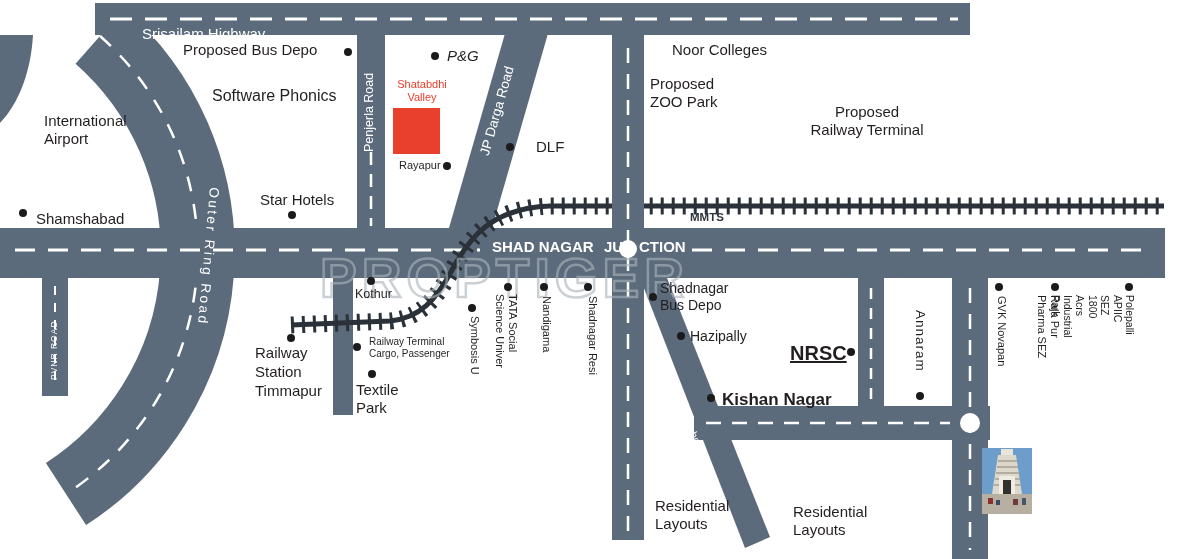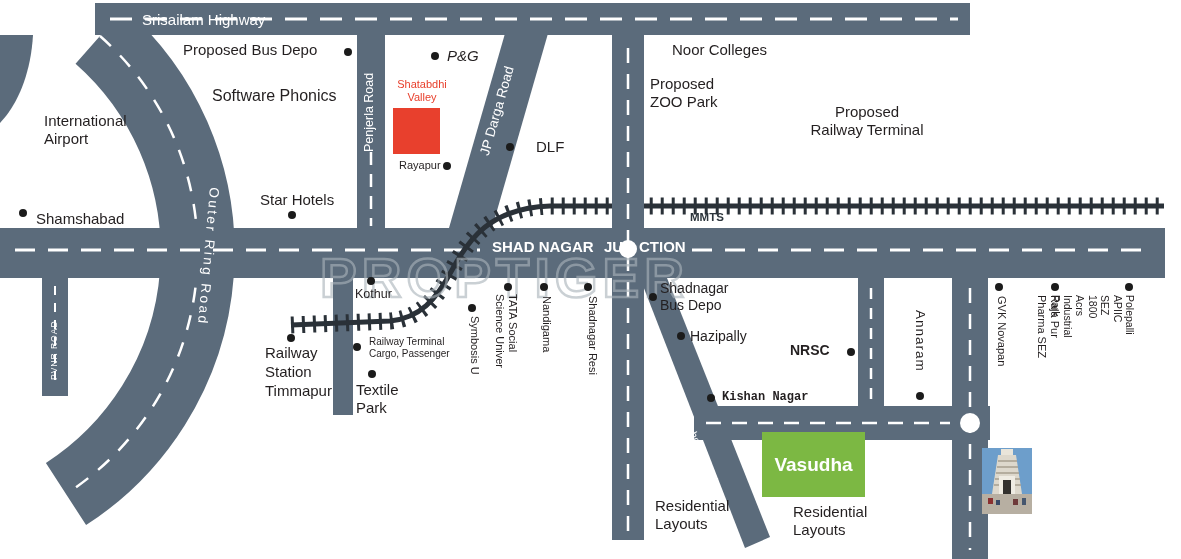--- a/index.html
+++ b/index.html
@@ -65,39 +65,36 @@
     <rect x="612" y="35" width="32" height="505" fill="#5b6b7b"></rect>
     <path d="M 628,48 V 532" stroke="#ffffff" stroke-width="2.5" stroke-dasharray="15 11"></path>
   </svg>
 
   <span class="jnode" style="left:619px;top:240px;width:18px;height:18px;"></span>
   <span class="jnode" style="left:960px;top:413px;width:20px;height:20px;"></span>
 
   <div id="watermark">PROPTIGER</div>
 
   <div class="sitebox" style="left:393px;top:108px;width:47px;height:46px;background:#e8402d;"></div>
-  <div id="vasudha-box" class="sitebox" style="left:762px;top:432px;width:103px;height:65px;background:#7cb843;">
-    <span class="b w" style="font-size:19px;">Vasudha</span>
-  </div>
 
   <svg style="position:absolute;left:982px;top:448px;z-index:4;" width="50" height="66" viewBox="0 0 50 66">
     <rect x="0" y="0" width="50" height="66" fill="#6d9ecb"></rect>
     <rect x="0" y="46" width="50" height="20" fill="#b7afa2"></rect>
     <rect x="19" y="1" width="12" height="6" fill="#e9e5da"></rect>
     <polygon points="16,7 34,7 40,46 10,46" fill="#ddd8cc"></polygon>
     <path d="M 16,13 h 19 M 15,19 h 21 M 14,25 h 23 M 13,31 h 25 M 12,37 h 27" stroke="#a79f8e" stroke-width="1.5" fill="none"></path>
     <rect x="17" y="28" width="16" height="18" fill="#efece3"></rect>
     <rect x="21" y="32" width="8" height="14" fill="#33312e"></rect>
     <rect x="6" y="50" width="5" height="6" fill="#8a3030"></rect>
     <rect x="14" y="52" width="4" height="5" fill="#394a68"></rect>
     <rect x="31" y="51" width="5" height="6" fill="#6e3a3a"></rect>
     <rect x="40" y="50" width="4" height="7" fill="#45566e"></rect>
   </svg>
 
-  <div class="lbl w" style="left:142px;top:11px;font-size:15px;text-align:center;">Srisailam Highway</div>
+  <div class="lbl w" style="left:142px;top:25px;font-size:15px;text-align:center;">Srisailam Highway</div>
   <div class="lbl w rot" style="left:222px;top:188px;font-size:13.5px;letter-spacing:2.5px;transform:rotate(95deg);">Outer Ring Road</div>
   <div class="lbl w rot" style="left:362px;top:152px;font-size:12.5px;transform:rotate(-90deg);">Penjerla Road</div>
   <div class="lbl w rot" style="left:477px;top:153px;font-size:13.5px;transform:rotate(-74deg);">JP Darga Road</div>
   <div class="lbl w rot" style="left:49px;top:380px;font-size:8.5px;letter-spacing:1px;transform:rotate(-90deg);">PVNR ROAD</div>
   <div class="lbl w rot" style="left:687px;top:404px;font-size:11px;transform:rotate(66deg);">Chinchode Road</div>
   <div class="lbl b" style="left:672px;top:211px;font-size:11.5px;color:#2c353c;margin-left:18px;">MMTS</div>
   <div class="lbl w b" style="left:492px;top:238px;font-size:15px;">SHAD NAGAR</div>
   <div class="lbl w b" style="left:604px;top:238px;font-size:15px;">JU</div>
   <div class="lbl w b" style="left:639px;top:238px;font-size:15px;">CTION</div>
 
@@ -133,21 +130,21 @@
   <div class="lbl c" style="left:808px;top:103px;width:118px;font-size:15px;">Proposed
 Railway Terminal</div>
 
   <div class="lbl" style="left:355px;top:287px;font-size:12.5px;">Kothur</div>
   <span class="dot" style="left:367px;top:277px;"></span>
 
   <div class="lbl" style="left:369px;top:336px;font-size:10px;">Railway Terminal
 Cargo, Passenger</div>
   <span class="dot" style="left:353px;top:343px;"></span>
 
-  <div class="lbl" style="left:265px;top:344px;font-size:15px;line-height:1.25;">Railway
+  <div class="lbl" style="left:255px;top:344px;font-size:15px;line-height:1.25;">Railway
 Station
 Timmapur</div>
   <span class="dot" style="left:287px;top:334px;"></span>
 
   <div class="lbl" style="left:356px;top:381px;font-size:15px;">Textile
 Park</div>
   <span class="dot" style="left:368px;top:370px;"></span>
 
   <div class="lbl rot" style="left:481px;top:316px;font-size:11px;transform:rotate(90deg);">Symbosis U</div>
   <span class="dot" style="left:468px;top:304px;"></span>
@@ -162,24 +159,24 @@
   <div class="lbl rot" style="left:599px;top:296px;font-size:11px;transform:rotate(90deg);">Shadnagar Resi</div>
   <span class="dot" style="left:584px;top:283px;"></span>
 
   <div class="lbl" style="left:660px;top:280px;font-size:14px;">Shadnagar
 Bus Depo</div>
   <span class="dot" style="left:649px;top:293px;"></span>
 
   <div class="lbl" style="left:690px;top:328px;font-size:14px;">Hazipally</div>
   <span class="dot" style="left:677px;top:332px;"></span>
 
-  <div class="lbl b" style="left:790px;top:342px;font-size:14px;">NRSC</div>
+  <div class="lbl b" style="left:790px;top:342px;font-size:20px;text-decoration:underline;">NRSC</div>
   <span class="dot" style="left:847px;top:348px;"></span>
 
-  <div class="lbl b" style="left:722px;top:390px;font-size:12px;font-family:Liberation Mono, monospace;">Kishan Nagar</div>
+  <div class="lbl b" style="left:722px;top:390px;font-size:17px;">Kishan Nagar</div>
   <span class="dot" style="left:707px;top:394px;"></span>
 
   <div class="lbl rot" style="left:928px;top:310px;font-size:13.5px;letter-spacing:1px;transform:rotate(90deg);">Annaram</div>
   <span class="dot" style="left:916px;top:392px;"></span>
 
   <div class="lbl" style="left:655px;top:497px;font-size:15px;">Residential
 Layouts</div>
   <div class="lbl" style="left:793px;top:503px;font-size:15px;">Residential
 Layouts</div>
 

